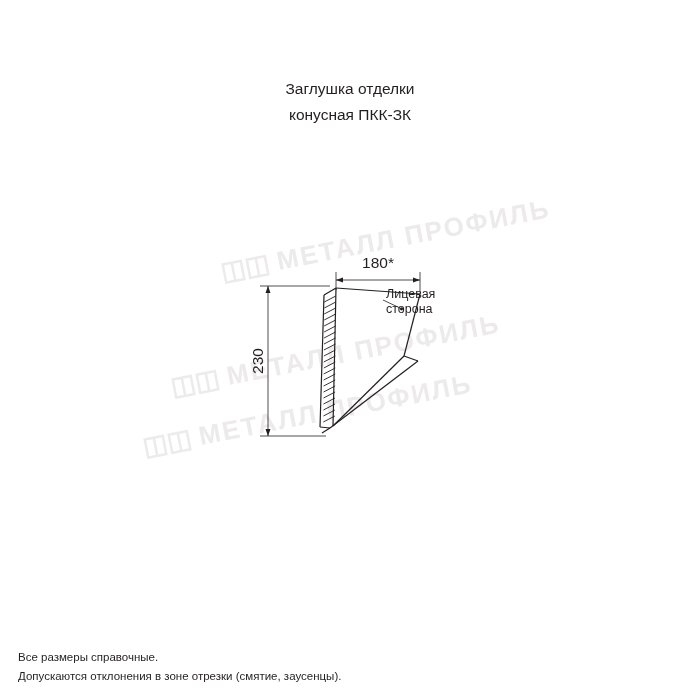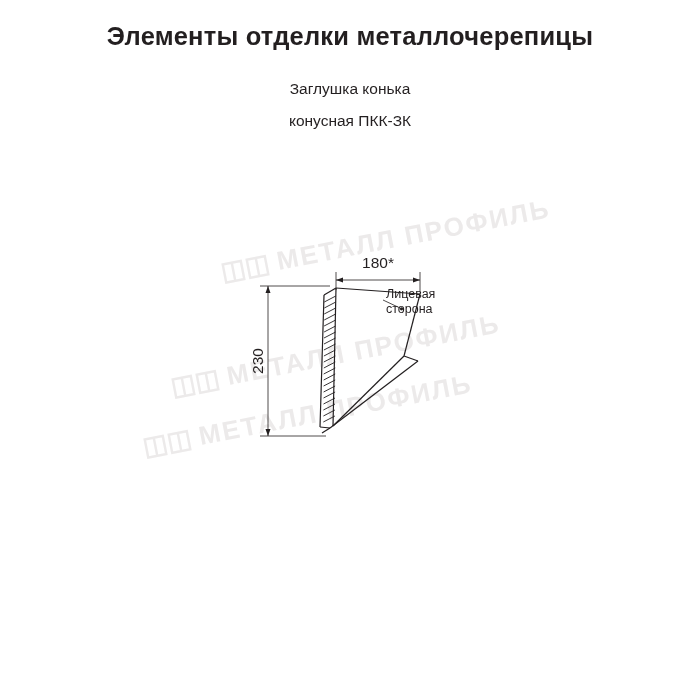--- a/index.html
+++ b/index.html
@@ -37,21 +37,21 @@
     width: 700px;
     text-align: center;
     font-size: 15.5px;
     line-height: 22px;
   }
   .subtitle .line2 {
     display: block;
   }
   .subtitle .line3 {
     display: block;
-    margin-top: 10px;
+    margin-top: 4px;
   }
   .footer {
     position: absolute;
     left: 18px;
     bottom: 14px;
     font-size: 11.5px;
     line-height: 19px;
     color: #231f20;
   }
   .footer div { white-space: nowrap; }
@@ -98,24 +98,23 @@
 </style>
 </head>
 <body>
 
 <div class="page">
 
   <div class="wm wm1"><span class="mark">◫◫</span><span>МЕТАЛЛ ПРОФИЛЬ</span></div>
   <div class="wm wm2"><span class="mark">◫◫</span><span>МЕТАЛЛ ПРОФИЛЬ</span></div>
   <div class="wm wm3"><span class="mark">◫◫</span><span>МЕТАЛЛ ПРОФИЛЬ</span></div>
 
-  <div class="title">Элементы отделки металлочерепицы</div>
 
   <div class="subtitle">
-    <span class="line1">Заглушка конька</span>
+    <span class="line1">Заглушка отделки</span>
     <span class="line3">конусная   ПКК-ЗК</span>
   </div>
 
   <div class="drawing">
     <svg width="700" height="330" viewBox="0 0 700 330" xmlns="http://www.w3.org/2000/svg">
       <g stroke="#231f20" fill="none" stroke-width="1.2">
 
         <path d="M336 128 L420 134"></path>
 
         <path d="M420 134 L404 196"></path>
@@ -175,14 +174,18 @@
 
       <text class="dimtext" x="378" y="108" text-anchor="middle">180*</text>
 
       <text class="dimtext" x="263" y="201" text-anchor="middle" transform="rotate(-90 263 201)">230</text>
 
       <text class="facetext" x="386" y="138">Лицевая</text>
       <text class="facetext" x="386" y="153">сторона</text>
     </svg>
   </div>
 
+  <div class="footer">
+    <div>Все размеры справочные.</div>
+    <div>Допускаются отклонения в зоне отрезки (смятие, заусенцы).</div>
+  </div>
 
 </div>
 
 </body></html>

